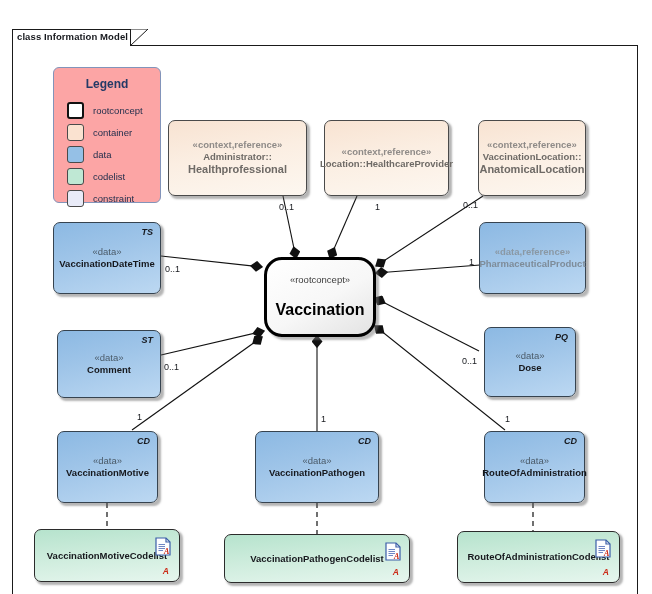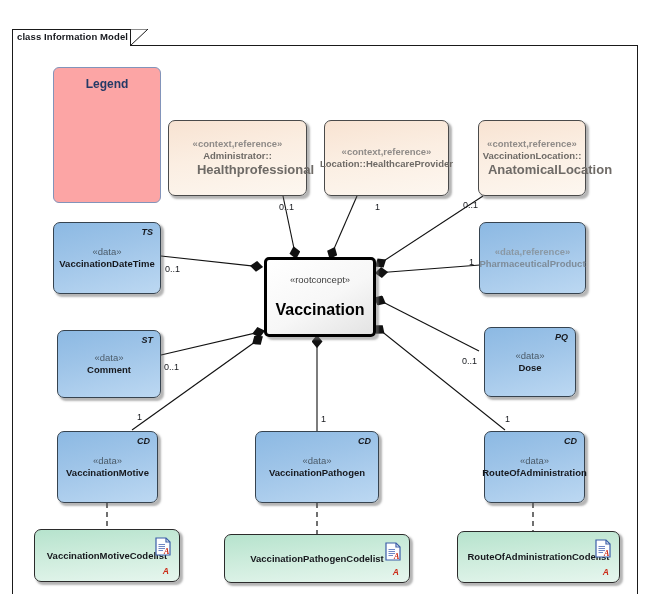--- a/index.html
+++ b/index.html
@@ -38,21 +38,21 @@
   
   .node{
     position:absolute;box-sizing:border-box;
     border:1px solid #2b2b2b;border-radius:7px;
     box-shadow:2.5px 2.5px 2px rgba(90,90,90,.45);
     display:flex;flex-direction:column;align-items:center;justify-content:center;
     text-align:center;line-height:1.25;
   }
   .node .stereo{font-size:9.5px;color:#5c5c5c;white-space:nowrap;}
   .node .nm{font-size:9.5px;font-weight:bold;color:#16181d;white-space:nowrap;}
-  .node .nm2{font-size:13px;font-weight:bold;color:#16181d;white-space:nowrap;padding-left:36px;}
+  .node .nm2{font-size:11px;font-weight:bold;color:#16181d;white-space:nowrap;}
   .tag{
     position:absolute;right:7px;top:4px;
     font-size:9px;font-style:italic;color:#16181d;font-weight:bold;
   }
 
   
   .n-container{
     background:linear-gradient(170deg,#f8e3d2 0%,#fbeee2 45%,#fdf7f0 100%);
     border-color:#4a4a4a;
   }
@@ -71,21 +71,21 @@
   .n-dataref{
     background:linear-gradient(165deg,#8cb9e3 0%,#9ec4e8 40%,#bcd8f2 100%);
     border-color:#36434f;
   }
   .n-dataref .stereo{color:#8a98a4;font-weight:bold;}
   .n-dataref .nm{color:#7e8c99;font-weight:bold;}
 
   
   .n-root{
     background:linear-gradient(150deg,#ffffff 0%,#f7f7f7 55%,#e3e3e3 100%);
-    border:3px solid #000;border-radius:5px;
+    border:3px solid #000;border-radius:18px;
     box-shadow:3px 3px 2px rgba(120,120,120,.5);
     gap:15px;
   }
   .n-root .stereo{font-size:9.5px;color:#3d3d3d;}
   .n-root .nm{font-size:16px;color:#000;}
 
   
   .n-codelist{
     background:linear-gradient(175deg,#b6e3cd 0%,#cdecdc 45%,#e6f6ee 100%);
     border-color:#2b2b2b;
@@ -164,20 +164,42 @@
 
     <g stroke="#111" stroke-width="1.2" fill="none" stroke-dasharray="5,4">
       <line x1="107" y1="477" x2="107" y2="503"></line>
       <line x1="317" y1="477" x2="317" y2="508"></line>
       <line x1="533" y1="477" x2="533" y2="505"></line>
     </g>
   </svg>
 
   <div class="legend">
     <div class="legend-title">Legend</div>
+    <div class="legend-rows">
+      <div class="legend-row">
+        <span class="sw root" style="background:#ffffff"></span>
+        <span class="legend-lbl">rootconcept</span>
+      </div>
+      <div class="legend-row">
+        <span class="sw" style="background:#fae2d0"></span>
+        <span class="legend-lbl">container</span>
+      </div>
+      <div class="legend-row">
+        <span class="sw" style="background:#95c0e6"></span>
+        <span class="legend-lbl">data</span>
+      </div>
+      <div class="legend-row">
+        <span class="sw" style="background:#bfe8d4"></span>
+        <span class="legend-lbl">codelist</span>
+      </div>
+      <div class="legend-row">
+        <span class="sw" style="background:#e9ebf8"></span>
+        <span class="legend-lbl">constraint</span>
+      </div>
+    </div>
   </div>
 
   <div class="node n-container" style="left:168px;top:94px;width:139px;height:76px;">
     <div class="stereo">«context,reference»</div>
     <div class="nm">Administrator::</div>
     <div class="nm2">Healthprofessional</div>
   </div>
 
   <div class="node n-container" style="left:324px;top:94px;width:125px;height:76px;">
     <div class="stereo">«context,reference»</div>

